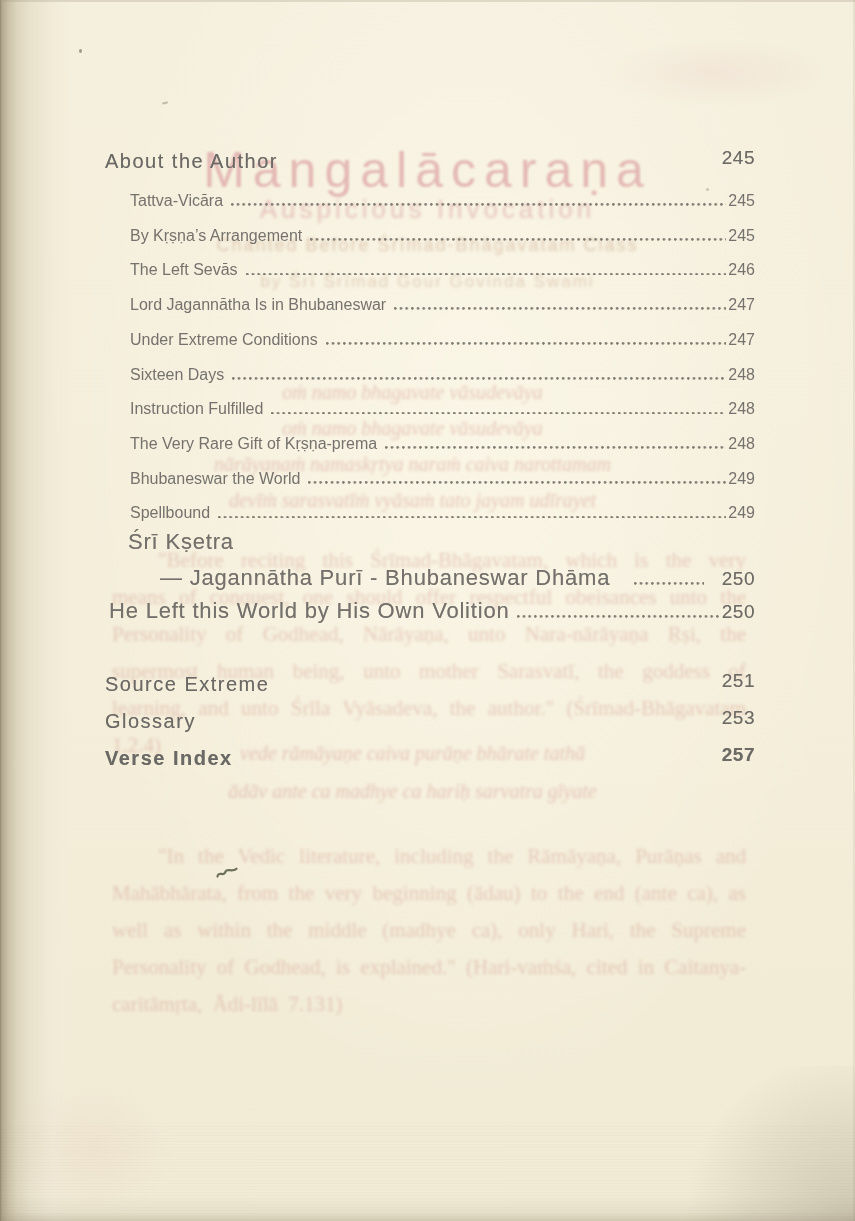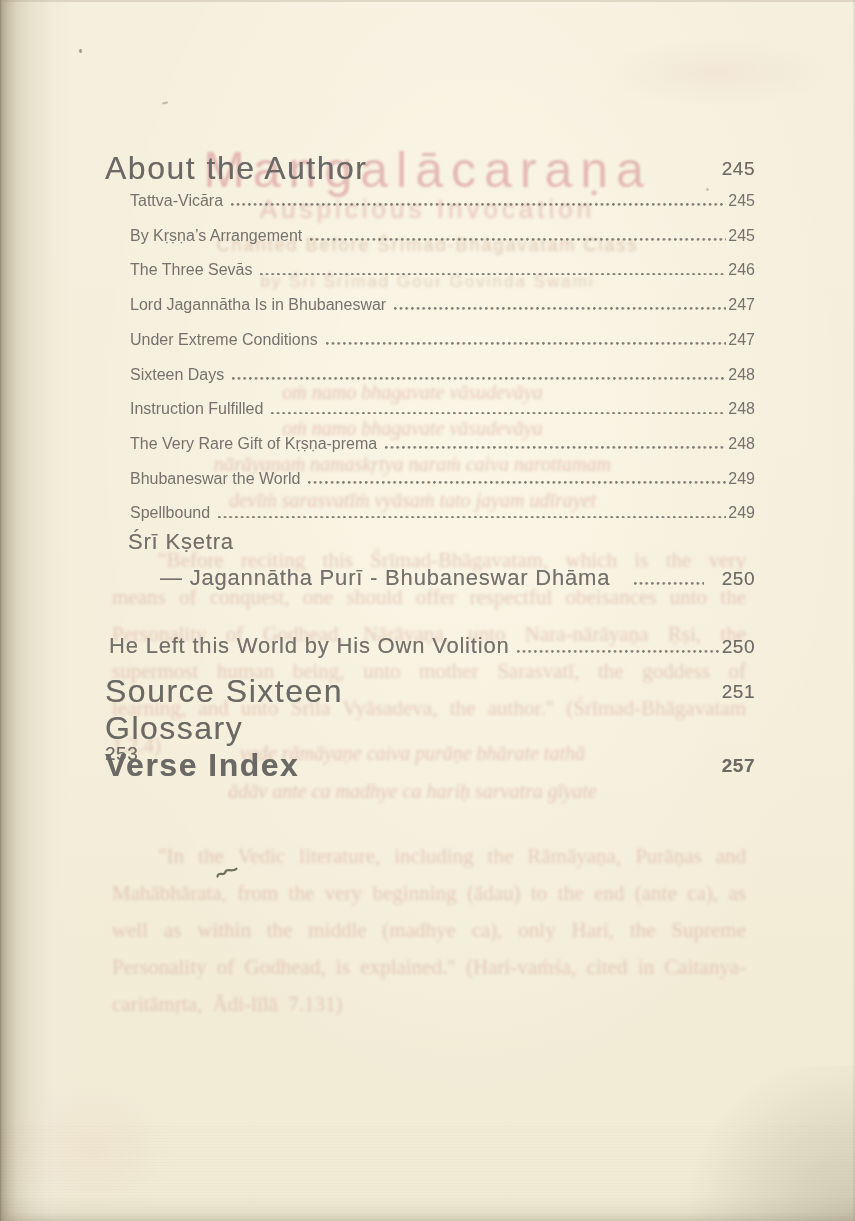--- a/index.html
+++ b/index.html
@@ -42,34 +42,34 @@
   .g-para{position:absolute;left:112px;width:634px;
     font-family:"Liberation Serif","DejaVu Serif",serif;font-size:21px;line-height:36.9px;
     text-align:justify;text-indent:46px;word-spacing:5px;
     color:rgba(198,126,110,0.34);filter:blur(1.4px);}
 
   
   .toc{position:absolute;inset:0;z-index:3;color:#75726d;filter:blur(0.25px);}
   .row{position:absolute;display:flex;align-items:baseline;}
   .row .lbl{white-space:nowrap;letter-spacing:0.8px;font-size:22px;color:#74716c;text-shadow:0 0 0.6px rgba(116,113,108,0.55);}
   .row .pg{white-space:nowrap;font-size:19px;letter-spacing:0.5px;color:#6d6b66;text-shadow:0 0 0.6px rgba(109,107,102,0.5);}
-  .bigrow .lbl{font-size:32px;letter-spacing:1.5px;color:#6b6965;}
+  .bigrow .lbl{font-size:20px;letter-spacing:1.5px;color:#6b6965;}
   .bigrow .pg{position:relative;top:-4px;}
   .leader{flex:1 1 auto;height:17px;margin:0 2px 0 8px;
     background-image:radial-gradient(circle at 1.3px 1.3px,#7f7a72 1.05px,rgba(128,123,115,0) 1.55px);
     background-size:5.7px 2.8px;background-repeat:repeat-x;background-position:left bottom;}
   .spacer{flex:1 1 auto;}
   .r-heading{top:150px;left:105px;right:100px;}
   .rows-main{position:absolute;top:189px;left:130px;right:100px;text-align:center;}
   .trow{position:relative;display:flex;align-items:baseline;height:34.72px;}
   .r-sri{top:529px;left:128px;right:100px;}
   .r-dash{top:565px;left:160px;right:100px;gap:16px;}
-  .r-heleft{top:633px;left:109px;right:100px;}
+  .r-heleft{top:598px;left:109px;right:100px;}
   .r-sec1{top:673px;left:105px;right:100px;}
-  .r-sec2{top:710px;left:105px;right:100px;flex-direction:column;}
+  .r-sec2{top:710px;left:105px;right:100px;}
   .r-sec3{top:747px;left:105px;right:100px;font-weight:bold;}
 </style>
 </head>
 <body>
 
 <div class="page">
 
   <div class="ghost g-title">Mangalācaraṇa</div>
   <div class="ghost g-sub">Auspicious Invocation</div>
   <div class="ghost g-ln1">Chanted Before Śrīmad-Bhāgavatam Class</div>
@@ -107,21 +107,21 @@
     <span class="pg">245</span>
   </div>
 
   <div class="trow">
     <span class="lbl">By Kṛṣṇa’s Arrangement</span>
     <span class="leader"></span>
     <span class="pg">245</span>
   </div>
 
   <div class="trow">
-    <span class="lbl">The Three Sevās</span>
+    <span class="lbl">The Left Sevās</span>
     <span class="leader"></span>
     <span class="pg">246</span>
   </div>
 
   <div class="trow">
     <span class="lbl">Lord Jagannātha Is in Bhubaneswar</span>
     <span class="leader"></span>
     <span class="pg">247</span>
   </div>
 
@@ -172,21 +172,21 @@
       <span class="pg">250</span>
     </div>
 
     <div class="row r-heleft">
       <span class="lbl">He Left this World by His Own Volition</span>
       <span class="leader"></span>
       <span class="pg">250</span>
     </div>
 
     <div class="row bigrow r-sec1">
-      <span class="lbl">Source Sixteen</span>
+      <span class="lbl">Source Extreme</span>
       <span class="spacer"></span>
       <span class="pg">251</span>
     </div>
     <div class="row bigrow r-sec2">
       <span class="lbl">Glossary</span>
       <span class="spacer"></span>
       <span class="pg">253</span>
     </div>
     <div class="row bigrow r-sec3">
       <span class="lbl">Verse Index</span>

